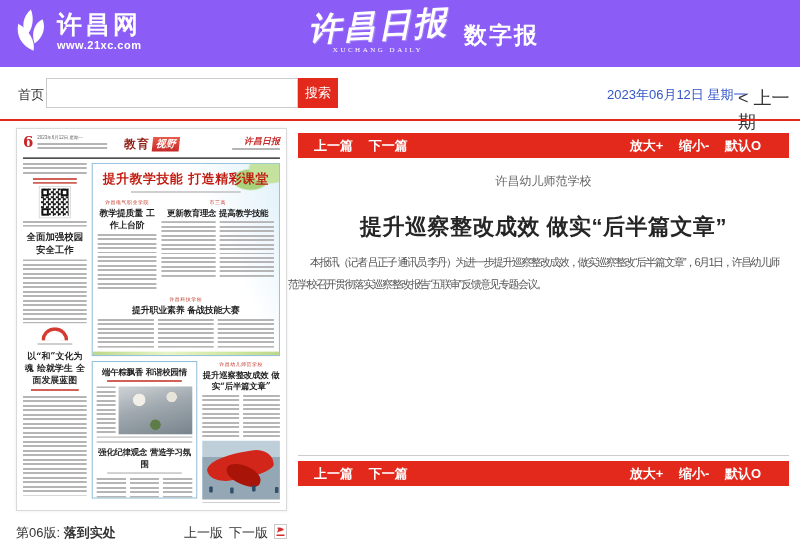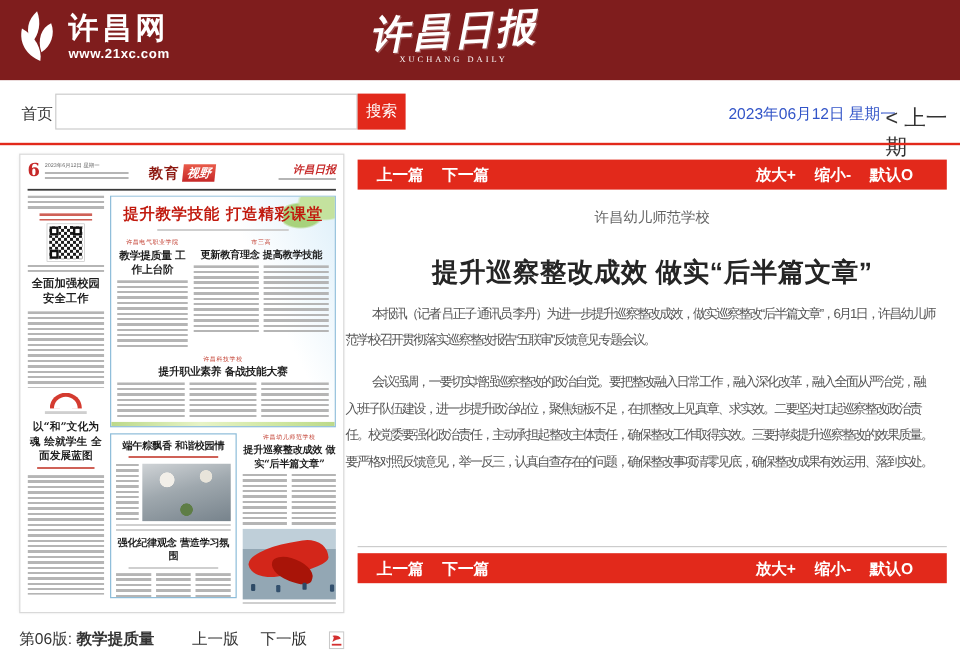--- a/index.html
+++ b/index.html
@@ -1,20 +1,20 @@
 <!DOCTYPE html>
 <html><head>
 <meta charset="utf-8">
 <style>
   * { margin:0; padding:0; box-sizing:border-box; }
   html,body { width:800px; height:545px; background:#fff; font-family:"Liberation Sans",sans-serif; overflow:hidden; }
   body { position:relative; }
 
   
-  .hdr { position:absolute; left:0; top:0; width:800px; height:67px; background:#7f1d1d; }
+  .hdr { position:absolute; left:0; top:0; width:800px; height:67px; background:#8b5cf6; }
   .site-logo { position:absolute; left:12px; top:8px; display:flex; align-items:center; gap:9px; cursor:pointer; }
   .site-logo svg { display:block; }
   .site-name { color:#fff; font-size:25px; font-weight:bold; letter-spacing:3px; line-height:26px; }
   .site-url { color:#fff; font-size:11px; font-weight:bold; letter-spacing:.5px; margin-top:2px; }
   .masthead-wrap { position:absolute; left:308px; top:7px; display:flex; align-items:flex-start; }
   .masthead { font-family:"DejaVu Serif",serif; font-style:italic; font-weight:bold; font-size:33px; color:#fff; transform:rotate(-3deg); letter-spacing:2px; line-height:38px; text-shadow:1px 1px 0 rgba(255,255,255,.25); }
   .masthead-en { font-size:7px; color:#fff; letter-spacing:2.5px; text-align:center; margin-top:1px; font-family:"Liberation Serif",serif; }
   .edition { color:#fff; font-size:23px; font-weight:bold; letter-spacing:2px; margin:13px 0 0 16px; }
 
   
@@ -75,21 +75,21 @@
   .rcol { flex:1; min-width:0; }
   .ph2 { position:relative; height:118px; margin-top:6px; overflow:hidden; background:linear-gradient(180deg,#bfcfd9 0 28%,#93a7b4 28% 100%); }
   .ph2::before { content:""; position:absolute; left:6%; top:20%; width:86%; height:44%; background:#d3261a; border-radius:58% 30% 55% 35%/50% 60% 35% 55%; transform:rotate(-10deg); }
   .ph2::after { content:""; position:absolute; left:30%; top:42%; width:46%; height:32%; background:#a81408; border-radius:40% 60% 30% 60%; transform:rotate(16deg); }
   .figs { position:absolute; left:14px; bottom:14px; width:7px; height:12px; background:#2e4a66; border-radius:2px;
           box-shadow:42px 2px #33506d,86px -2px #2e4a66,132px 1px #33506d,158px 3px #2e4a66; z-index:2; }
 
   
   .pgrow { position:absolute; left:16px; top:524px; width:271px; display:flex; justify-content:space-between; align-items:center; font-size:13px; color:#333; }
   .pgrow .bold { font-weight:bold; }
-  .pv { display:flex; align-items:center; gap:18px; }
+  .pv { display:flex; gap:6px; }
   .pv span { cursor:pointer; }
   .pdfic { width:13px; height:15px; display:inline-block; cursor:pointer; }
 
   
   .bar { position:absolute; left:298px; width:491px; height:25px; background:#e2291b; color:#fff; display:flex; justify-content:space-between; align-items:center; padding:0 16px; font-size:13px; font-weight:bold; }
   .bar1 { top:133px; } .bar2 { top:461px; }
   .bar span { cursor:pointer; margin-right:12px; }
   .bar .rg span { margin-right:0; margin-left:12px;text-align:center; }
   .src { position:absolute; left:298px; top:173px; width:491px; text-align:center; font-size:12px; color:#646464; }
   .atitle { position:absolute; left:298px; top:212px; width:491px; text-align:center; font-size:22px; font-weight:bold; color:#252525; letter-spacing:.5px; }
@@ -112,20 +112,21 @@
     <span>
       <div class="site-name">许昌网</div>
       <div class="site-url">www.21xc.com</div>
     </span>
   </div>
   <div class="masthead-wrap">
     <span>
       <div class="masthead">许昌日报</div>
       <div class="masthead-en">XUCHANG DAILY</div>
     </span>
+    <div class="edition">数字报</div>
   </div>
 </div>
 
 <div class="tb">
   <span class="home">首页</span>
   <input class="sinput" type="text" value="" style="">
   <button class="sbtn">搜索</button>
   <span class="date">2023年06月12日 星期一</span>
   <span class="previssue">&lt; 上一期</span>
 </div>
@@ -231,21 +232,21 @@
           </div>
         </div>
       </div>
     </div>
   </div>
 </div>
 
 <div class="pgrow">
   <span>
     <span>第06版:</span>
-    <span class="bold">教学提质量</span>
+    <span class="bold">落到实处</span>
   </span>
   <span class="pv">
     <span>上一版</span>
     <span>下一版</span>
     <span class="pdfic">
       <svg width="13" height="15" viewBox="0 0 13 15">
         <rect x="0.5" y="0.5" width="12" height="14" fill="#fff" stroke="#c9c9c9"></rect>
         <path d="M3 4 C6 3 9 4 10 6 C8 7 5 7 3 9 C4 6 5 5 3 4 Z" fill="#d32f2f"></path>
         <rect x="2.5" y="10.5" width="8" height="1.5" fill="#d32f2f"></rect>
       </svg>
@@ -262,21 +263,20 @@
     <span>放大+</span>
     <span>缩小-</span>
     <span>默认O</span>
   </span>
 </div>
 
 <div class="src">许昌幼儿师范学校</div>
 <h1 class="atitle">提升巡察整改成效 做实“后半篇文章”</h1>
 <div class="abody">
   <p>本报讯（记者 吕正子 通讯员 李丹）为进一步提升巡察整改成效，做实巡察整改“后半篇文章”，6月1日，许昌幼儿师范学校召开贯彻落实巡察整改报告“五联审”反馈意见专题会议。</p>
-  <p>会议强调，一要切实增强巡察整改的政治自觉。要把整改融入日常工作，融入深化改革，融入全面从严治党，融入班子队伍建设，进一步提升政治站位，聚焦短板不足，在抓整改上见真章、求实效。二要坚决扛起巡察整改政治责任。校党委要强化政治责任，主动承担起整改主体责任，确保整改工作取得实效。三要持续提升巡察整改的效果质量。要严格对照反馈意见，举一反三，认真自查存在的问题，确保整改事项清零见底，确保整改成果有效运用、落到实处。</p>
 </div>
 <div class="adiv"></div>
 
 <div class="bar bar2">
   <span class="lg">
     <span>上一篇</span>
     <span>下一篇</span>
   </span>
   <span class="rg">
     <span>放大+</span>

